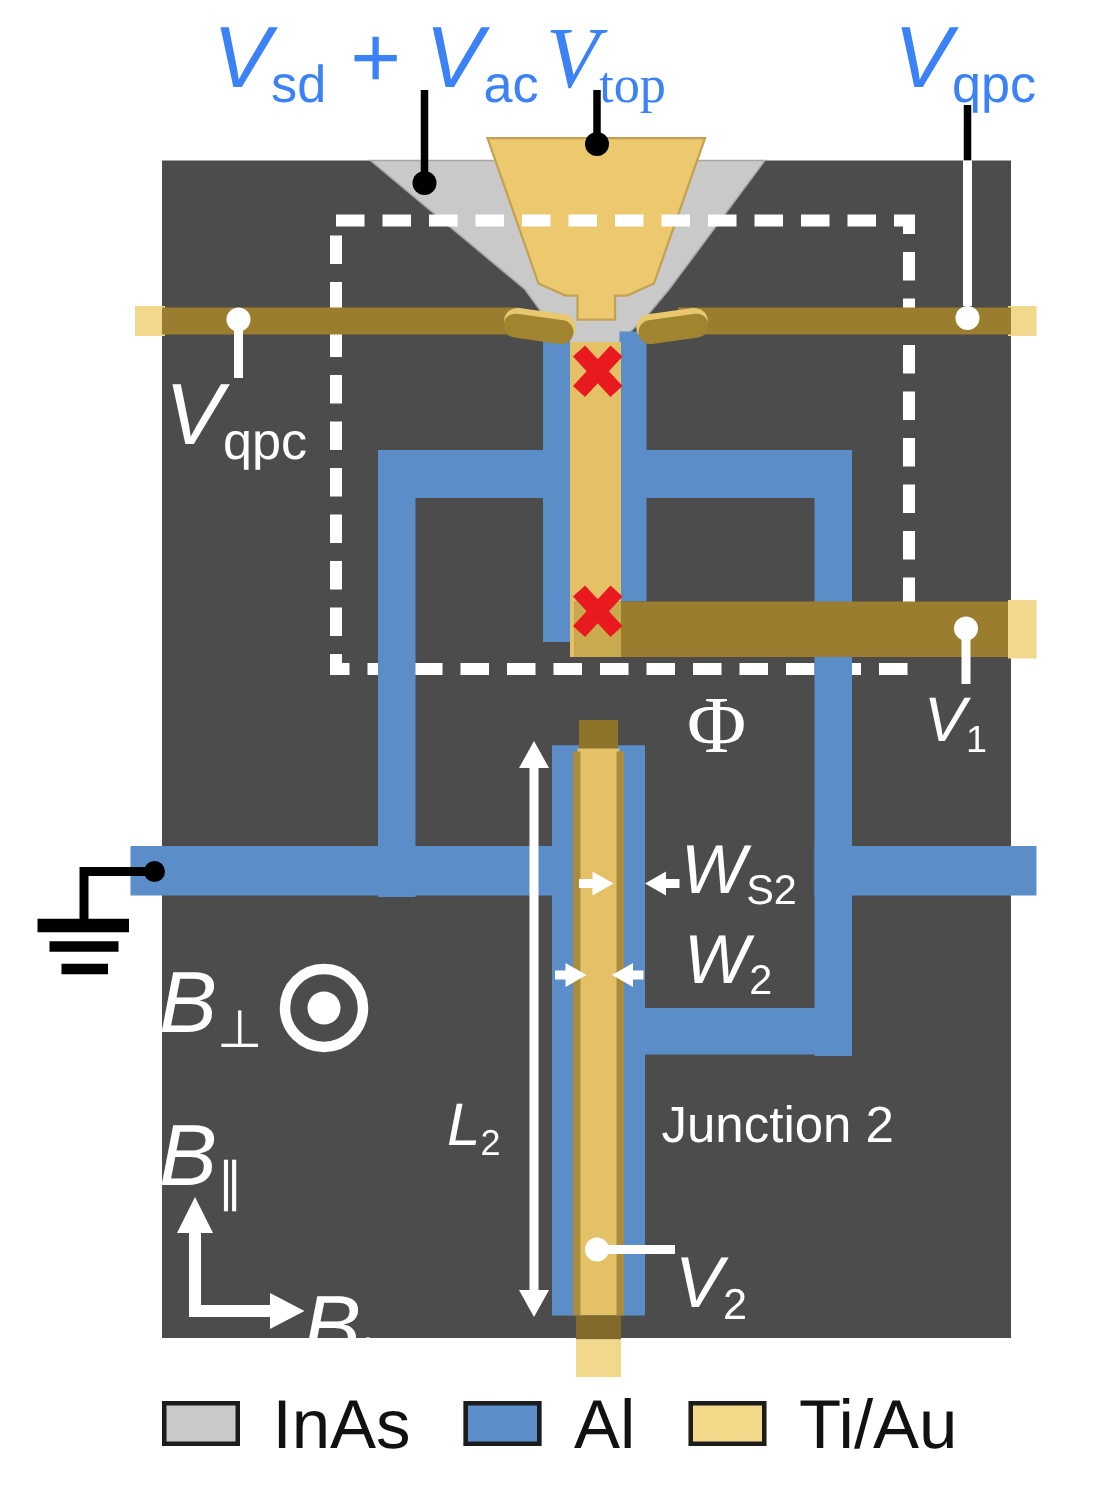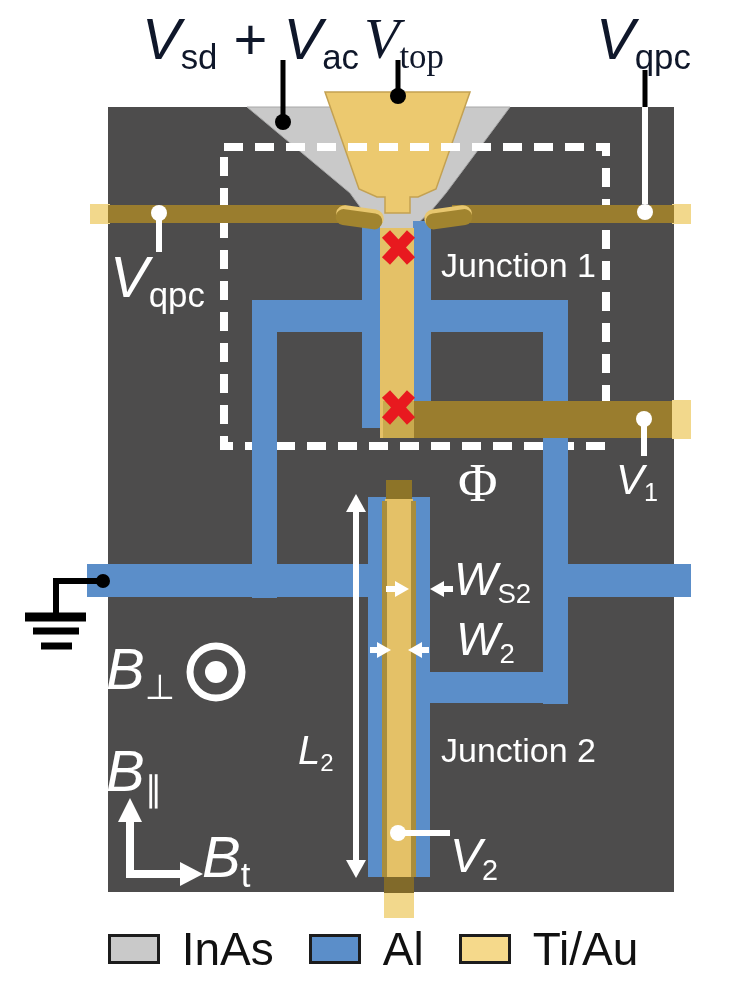--- a/index.html
+++ b/index.html
@@ -1,20 +1,20 @@
 <!DOCTYPE html>
 <html><head>
 <meta charset="utf-8">
 <style>
   html,body{margin:0;padding:0;background:#fff;}
   #stage{position:relative;width:746px;height:1000px;background:#ffffff;overflow:hidden;
          font-family:"Liberation Sans",sans-serif;}
   #devsvg{position:absolute;left:0;top:0;}
   .lab{position:absolute;line-height:1;white-space:nowrap;color:#ffffff;}
-  .lab.black{color:#0f172a;}
+  .lab.black{color:#3b82f6;}
   .var{font-style:italic;}
   .sub{font-size:0.60em;font-style:normal;vertical-align:-0.28em;}
   .f58{font-size:58px;}
   .f46{font-size:46px;}
   .f42{font-size:42px;}
   .f48{font-size:48px;margin-top:32px;}
   .f34{font-size:34px;}
   .f60{font-size:40px;}
   .phi{font-family:"Liberation Serif",serif;font-size:54px;}
   
@@ -177,21 +177,20 @@
   </div>
 
   <div class="lab black f58" style="left:596px;top:10px;">
     <span class="var">V</span><span class="sub">qpc</span>
   </div>
 
   <div class="lab f58" style="left:110px;top:248px;">
     <span class="var">V</span><span class="sub">qpc</span>
   </div>
 
-  <div class="lab f34" style="left:441px;top:248px;">Junction 1</div>
 
   <div class="lab f42" style="left:616px;top:459px;">
     <span class="var">V</span><span class="sub">1</span>
   </div>
 
   <div class="lab phi" style="left:458px;top:456px;">Φ</div>
 
   <div class="lab f46" style="left:454px;top:556px;">
     <span class="var">W</span><span class="sub">S2</span>
   </div>
@@ -211,21 +210,21 @@
   </div>
 
   <div class="lab f58" style="left:106px;top:640px;">
     <span class="var">B</span><span class="sub">⊥</span>
   </div>
 
   <div class="lab f58" style="left:106px;top:742px;">
     <span class="var">B</span><span class="sub">∥</span>
   </div>
 
-  <div class="lab f58" style="left:202px;top:828px;">
+  <div class="lab f58" style="left:202px;top:856px;">
     <span class="var">B</span><span class="sub">t</span>
   </div>
 
   <div id="legend">
     <div class="leg-item">
       <span class="swatch sw-inas"></span>
       <span class="leg-label">InAs</span>
     </div>
     <div class="leg-item">
       <span class="swatch sw-al"></span>

